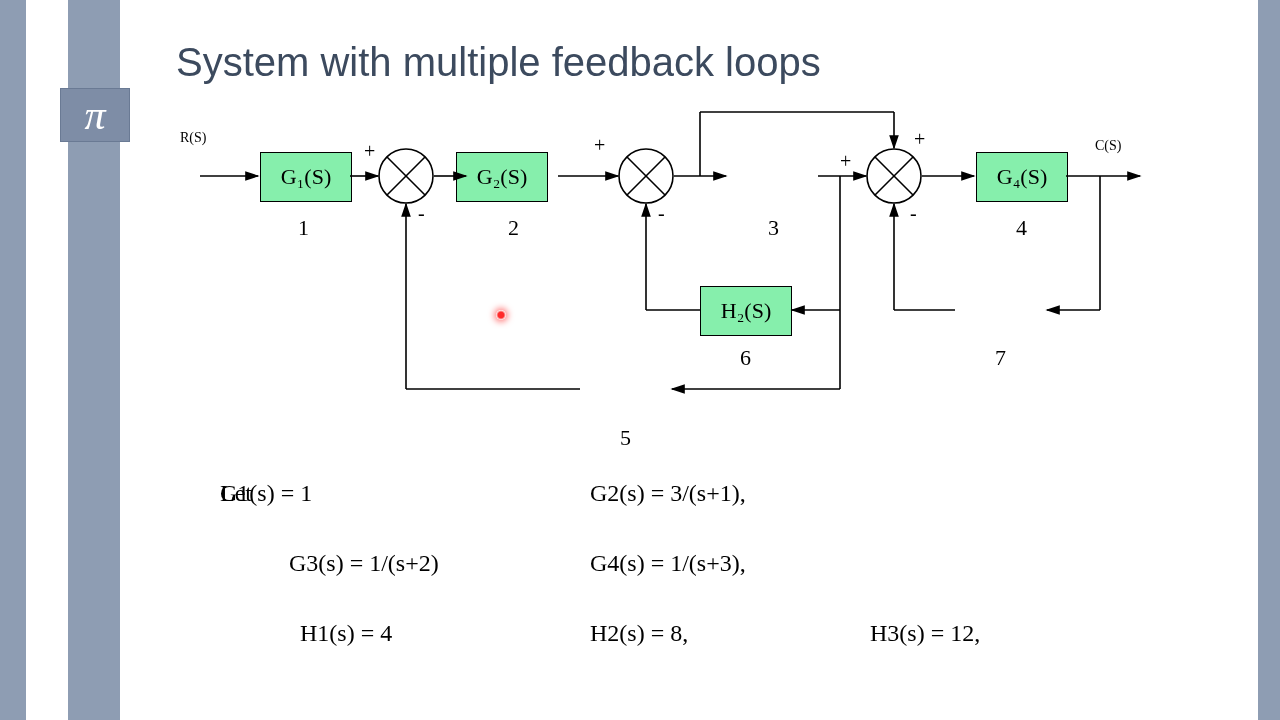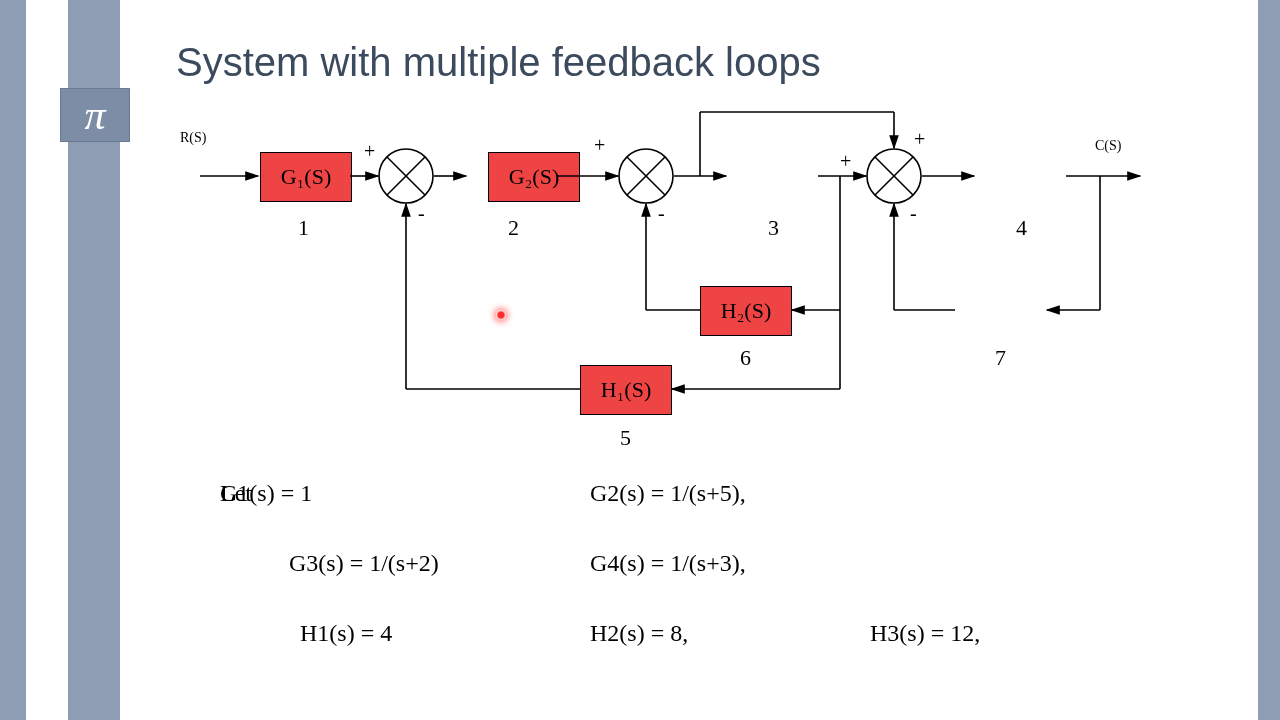--- a/index.html
+++ b/index.html
@@ -2,21 +2,21 @@
 <html><head>
 <meta charset="utf-8">
 <style>
 html,body{margin:0;padding:0;width:1280px;height:720px;overflow:hidden;font-family:"Times New Roman",serif;background:#fff}
 .sidebar-outer{position:absolute;left:0;top:0;width:26px;height:720px;background:#8e9db3}
 .sidebar-inner{position:absolute;left:68px;top:0;width:52px;height:720px;background:#8e9db3}
 .right-bar{position:absolute;right:0;top:0;width:22px;height:720px;background:#8e9db3}
 .pi-badge{position:absolute;left:60px;top:88px;width:68px;height:52px;background:#7e8da6;color:#fff;font-family:"Times New Roman",serif;font-style:italic;font-size:42px;display:flex;align-items:center;justify-content:center;border:1px solid #6a7a94;z-index:5}
 .title{position:absolute;left:176px;top:40px;font-family:Arial,Helvetica,sans-serif;font-size:40px;color:#3c4a5e;font-weight:400}
 .stage{position:absolute;left:120px;top:0;width:1138px;height:720px}
-.blk{position:absolute;border:1.5px solid #000;background:#ef4444;display:flex;align-items:center;justify-content:center;font-size:22px}
+.blk{position:absolute;border:1.5px solid #000;background:#86efac;display:flex;align-items:center;justify-content:center;font-size:22px}
 line{stroke:#000;stroke-width:1.6}
 .sum{fill:#fff;stroke:#000;stroke-width:1.6}
 .lbl{position:absolute;font-size:14px}
 .sign{position:absolute;font-size:20px}
 .num{position:absolute;font-size:22px}
 .eq-area{position:absolute;left:100px;top:480px;font-size:24px;font-family:"Times New Roman",serif}
 .eq-area div{position:absolute;white-space:nowrap}
 .laser{position:absolute;width:10px;height:10px;border-radius:50%;background:radial-gradient(circle,#ff2a2a 0%,#ff2a2a 40%,rgba(255,42,42,0) 70%);box-shadow:0 0 6px 2px rgba(255,0,0,.5)}
 </style>
 </head>
@@ -37,21 +37,21 @@
   <div class="num" style="left:178px;top:215px">1</div>
 
   <svg style="position:absolute;left:256px;top:146px" width="60" height="60">
     <circle class="sum" cx="30" cy="30" r="27"></circle>
     <line x1="11" y1="11" x2="49" y2="49"></line>
     <line x1="49" y1="11" x2="11" y2="49"></line>
   </svg>
   <div class="sign" style="left:244px;top:140px">+</div>
   <div class="sign" style="left:298px;top:202px">-</div>
 
-  <div class="blk" style="left:368px;top:152px;width:90px;height:48px">G₂(S)</div>
+  <div class="blk" style="left:336px;top:152px;width:90px;height:48px">G₂(S)</div>
   <div class="num" style="left:388px;top:215px">2</div>
 
   <svg style="position:absolute;left:496px;top:146px" width="60" height="60">
     <circle class="sum" cx="30" cy="30" r="27"></circle>
     <line x1="11" y1="11" x2="49" y2="49"></line>
     <line x1="49" y1="11" x2="11" y2="49"></line>
   </svg>
   <div class="sign" style="left:474px;top:134px">+</div>
   <div class="sign" style="left:538px;top:202px">-</div>
 
@@ -59,30 +59,30 @@
 
   <svg style="position:absolute;left:744px;top:146px" width="60" height="60">
     <circle class="sum" cx="30" cy="30" r="27"></circle>
     <line x1="11" y1="11" x2="49" y2="49"></line>
     <line x1="49" y1="11" x2="11" y2="49"></line>
   </svg>
   <div class="sign" style="left:720px;top:150px">+</div>
   <div class="sign" style="left:794px;top:128px">+</div>
   <div class="sign" style="left:790px;top:202px">-</div>
 
+  <div class="blk" style="left:856px;top:152px;width:90px;height:48px">G₄(S)</div>
   <div class="num" style="left:896px;top:215px">4</div>
 
   <div class="lbl" style="left:975px;top:138px">C(S)</div>
 
   <div class="blk" style="left:580px;top:286px;width:90px;height:48px">H₂(S)</div>
   <div class="num" style="left:620px;top:345px">6</div>
 
   <div class="num" style="left:875px;top:345px">7</div>
 
-  <div class="blk" style="left:460px;top:365px;width:90px;height:48px">H₁(S)</div>
   <div class="num" style="left:500px;top:425px">5</div>
 
   <svg style="position:absolute;left:0;top:0" width="1138" height="460">
     <defs>
       <marker id="ah" markerWidth="10" markerHeight="10" refX="8" refY="3" orient="auto">
         <path d="M0,0 L9,3 L0,6 Z" fill="#000"></path>
       </marker>
     </defs>
 
     <line x1="80" y1="176" x2="138" y2="176" marker-end="url(#ah)"></line>
@@ -119,21 +119,21 @@
     <line x1="720" y1="389" x2="552" y2="389" marker-end="url(#ah)"></line>
     <line x1="460" y1="389" x2="286" y2="389"></line>
     <line x1="286" y1="389" x2="286" y2="204" marker-end="url(#ah)"></line>
   </svg>
 
   <div class="laser" style="left:376px;top:310px"></div>
 
   <div class="eq-area">
     <div style="left:0;top:0">Let</div>
     <div style="left:80;top:0">G1(s) = 1</div>
-    <div style="left:370px;top:0">G2(s) = 1/(s+5),</div>
+    <div style="left:370px;top:0">G2(s) = 3/(s+1),</div>
     <div style="left:69px;top:70px">G3(s) = 1/(s+2)</div>
     <div style="left:370px;top:70px">G4(s) = 1/(s+3),</div>
     <div style="left:80px;top:140px">H1(s) = 4</div>
     <div style="left:370px;top:140px">H2(s) = 8,</div>
     <div style="left:650px;top:140px">H3(s) = 12,</div>
   </div>
 
 </div>
 
 </body></html>

